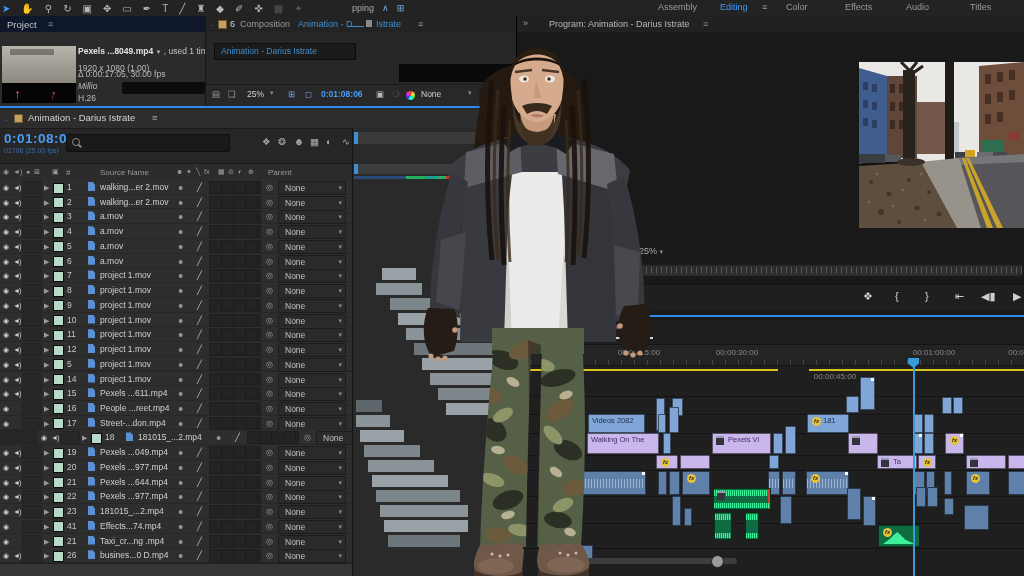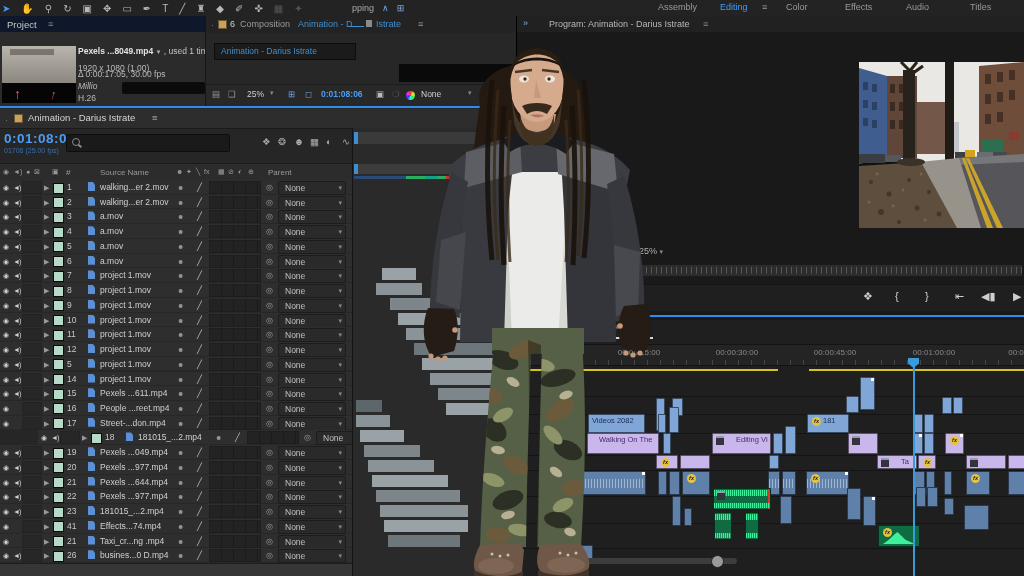--- a/index.html
+++ b/index.html
@@ -101,21 +101,21 @@
   .lane{position:absolute;left:0;width:508px;height:1px;background:rgba(0,0,0,.35);}
   #playhead-line{position:absolute;left:396px;top:40px;width:2px;height:218px;background:#3a9bdc;z-index:30;}
   #playhead-head{position:absolute;left:391px;top:38px;width:11px;height:10px;background:#3a9bdc;clip-path:polygon(0 0,100% 0,100% 55%,50% 100%,0 55%);z-index:30;}
   
   .clip{position:absolute;box-sizing:border-box;border:1px solid rgba(0,0,0,.55);border-radius:1px;overflow:hidden;}
   .c-B{background:#7fa6d6;}
   .c-L{background:#c9b6ea;}
   .c-A{background:#5e80a9;}
   .c-G{background:#0e6b42;}
   .clip .lbl{position:absolute;left:3px;top:1px;font-size:7.5px;color:#1c2c52;white-space:nowrap;}
-  .c-L .lbl{color:#472a6e;margin-left:8px;}
+  .c-L .lbl{color:#472a6e;}
   .clip .fxb{position:absolute;left:4px;top:2px;width:9px;height:9px;border-radius:50%;background:#e5c33c;color:#222;
              font-size:5.5px;font-style:italic;font-weight:bold;text-align:center;line-height:9px;}
   .clip .cicon{position:absolute;left:3px;top:2px;width:8px;height:7px;background:#34343f;border-top:2px solid #9a9ab0;}
   .clip .fxb + .lbl, .clip .cicon + .lbl{left:15px;}
   .clip .dot{position:absolute;right:0;top:0;width:3px;height:3px;background:#fff;}
   .clip .redge{position:absolute;right:0;top:0;width:2px;height:100%;background:#d23a2e;}
   .w-blue:before{content:"";position:absolute;left:0;top:30%;width:100%;height:45%;
       background:repeating-linear-gradient(90deg,rgba(225,235,245,.5) 0 1px,transparent 1px 3px);}
   .w-green:before{content:"";position:absolute;left:0;top:1px;width:100%;height:6px;
       background:repeating-linear-gradient(90deg,#3ef09a 0 1px,rgba(62,240,154,.25) 1px 2px);}
@@ -856,21 +856,21 @@
 
     <div id="prtl">
       <div id="prtab">
         <span>s Istrate</span>
         <span class="pencil">✎</span>
       </div>
       <div id="prtabline"></div>
       <div id="prruler">
           <span class="rlabel" style="left: 122px;">00:00:15:00</span>
           <span class="rlabel" style="left: 220px;">00:00:30:00</span>
-          <span class="rlabel" style="left: 318px;">00:00:45:00</span>
+          <span class="rlabel" style="left: 318px; margin-top: 24px;">00:00:45:00</span>
           <span class="rlabel" style="left: 417px;">00:01:00:00</span>
           <span class="rlabel" style="left: 499px;">00:0</span>
         </div>
       <div id="pryellow">
           <div class="ybar" style="left: 4px; width: 257px;"></div>
           <div class="ybar" style="left: 292px; width: 216px;"></div>
         </div>
       <div class="lane" style="top:76px;"></div>
         <div class="lane" style="top:94px;"></div>
       <div class="lane" style="top:113px;"></div>
@@ -898,21 +898,21 @@
             <span class="lbl">181</span>
           </div>
           <div class="clip c-B" style="left: 397px; top: 94px; width: 9px; height: 19px;"></div>
           <div class="clip c-B" style="left: 407px; top: 94px; width: 10px; height: 19px;"></div>
           <div class="clip c-L" style="left: 70px; top: 113px; width: 72px; height: 21px;">
             <span class="lbl">Walking On The</span>
           </div>
           <div class="clip c-B" style="left: 146px; top: 113px; width: 8px; height: 21px;"></div>
           <div class="clip c-L" style="left: 195px; top: 113px; width: 59px; height: 21px;">
             <span class="cicon"></span>
-            <span class="lbl">Editing Vi</span>
+            <span class="lbl">Pexels Vi</span>
           </div>
           <div class="clip c-B" style="left: 256px; top: 113px; width: 10px; height: 21px;"></div>
           <div class="clip c-B" style="left: 268px; top: 106px; width: 11px; height: 28px;"></div>
           <div class="clip c-L" style="left: 331px; top: 113px; width: 30px; height: 21px;">
             <span class="cicon"></span>
           </div>
           <div class="clip c-B" style="left: 397px; top: 113px; width: 9px; height: 21px;">
             <span class="dot"></span>
           </div>
           <div class="clip c-B" style="left: 407px; top: 113px; width: 10px; height: 21px;"></div>

